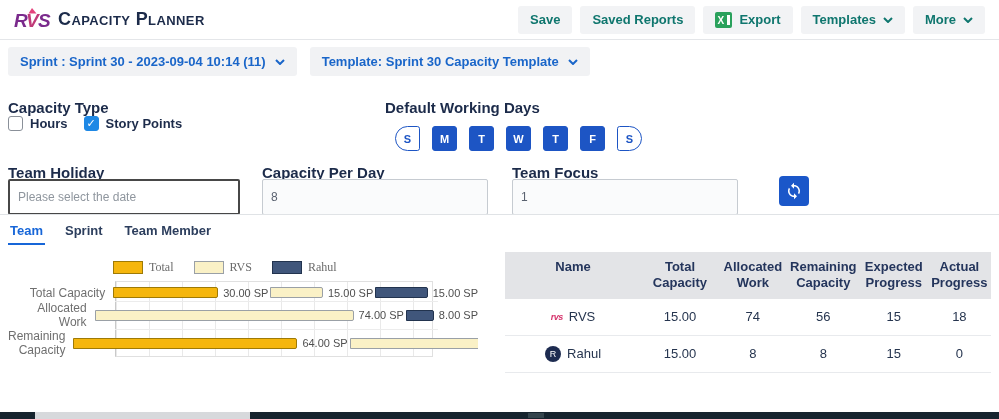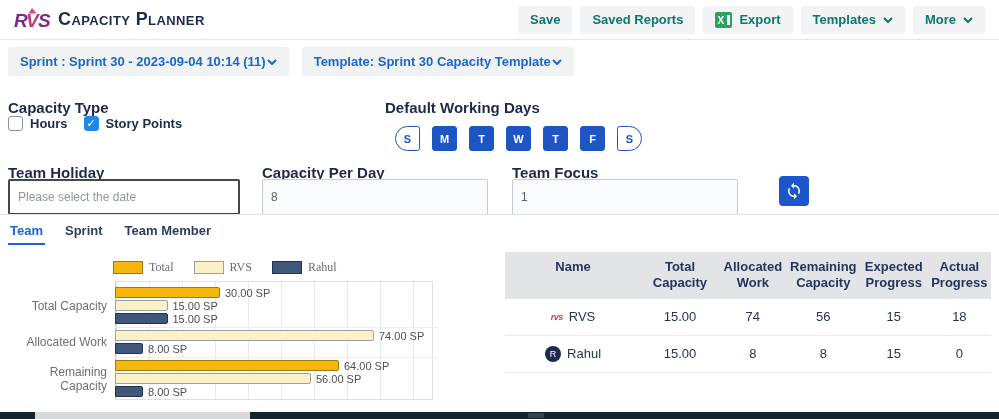--- a/index.html
+++ b/index.html
@@ -20,21 +20,21 @@
   .hdr-btn {
     background:#f2f3f5; border:none; border-radius:3px; padding:6px 12px;
     font-family:inherit; font-size:13px; font-weight:600; color:#0f766e;
     display:flex; align-items:center; gap:7px; cursor:pointer; white-space:nowrap;
   }
   .chev { display:inline-flex; margin-top:1px; }
   
   .chips-row { position:absolute; top:47px; left:8px; display:flex; gap:13px; }
   .chip {
     background:#f1f2f4; color:#1a66c9; font-weight:600; font-size:13px;
-    padding:7px 12px; border-radius:3px; display:inline-flex; align-items:center; gap:1px; cursor:pointer;
+    padding:7px 12px; border-radius:3px; display:inline-flex; align-items:center; gap:9px; cursor:pointer;
   }
   
   .sec-label { position:absolute; font-size:15px; font-weight:700; color:#1c2b4a; }
   
   .cap-options { position:absolute; left:8px; top:116px; display:flex; gap:16px; align-items:center; }
   .cb-row { display:flex; align-items:center; gap:7px; cursor:pointer; }
   .cb {
     width:15px; height:15px; border:1px solid #8a9099; border-radius:3px; background:#fff;
     display:flex; align-items:center; justify-content:center; font-size:11px; line-height:1; color:#fff;
   }
@@ -75,21 +75,21 @@
   .lg-label { font-size:12px; color:#6b6b6b; }
   .plot { position:relative; padding-top:3px; }
   .plot::before {
     content:''; position:absolute; left:107px; width:316px; top:0; bottom:0;
     background:repeating-linear-gradient(to right,#e9e9e9 0 1px,transparent 1px 33px);
     border:1px solid #e0e0e0; border-left:1px solid #c9c9c9;
   }
   .chart-group { display:flex; align-items:center; position:relative; }
   .chart-group:not(:last-child)::after { content:''; position:absolute; left:107px; right:40px; bottom:-1px; height:1px; background:#ececec; }
   .cat-label { width:107px; text-align:right; padding-right:8px; font-size:12px; color:#6f6f6f; }
-  .group-bars { flex:1; display:flex; flex-direction:column; gap:2px; padding:3px 0; position:relative; }
+  .group-bars { flex:1; display:flex; gap:2px; padding:3px 0; position:relative;align-items:flex-end; }
   .bar-row { display:flex; align-items:center; height:11px; }
   .bar { height:11px; border:1px solid; border-radius:0 2px 2px 0; }
   .bar-val { font-size:11px; color:#4f4f4f; margin-left:5px; white-space:nowrap; }
   
   .cap-table { position:absolute; left:505px; top:252px; width:486px; font-size:13px; }
   .t-head, .t-row { display:grid; grid-template-columns:28% 16% 14% 15% 14% 13%; }
   .t-head { background:#e3e4e7; }
   .th { padding:7px 6px; text-align:center; font-weight:700; color:#24355c; line-height:1.25; display:flex; align-items:flex-start; justify-content:center; }
   .t-row { border-bottom:1px solid #e8eaed; }
   .td { padding:0 6px; height:36px; display:flex; align-items:center; justify-content:center; color:#26354f; gap:6px; }

